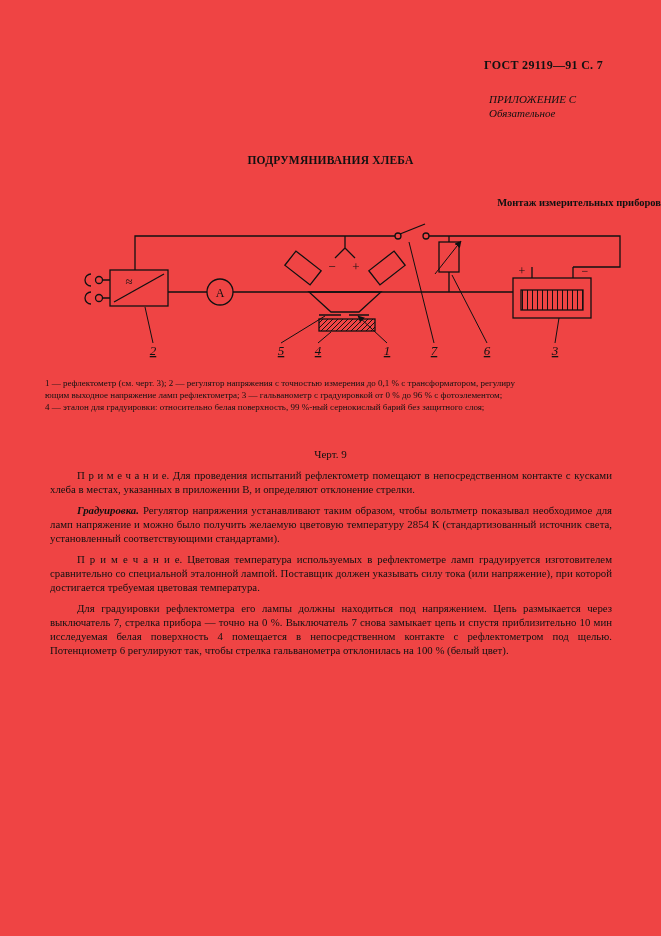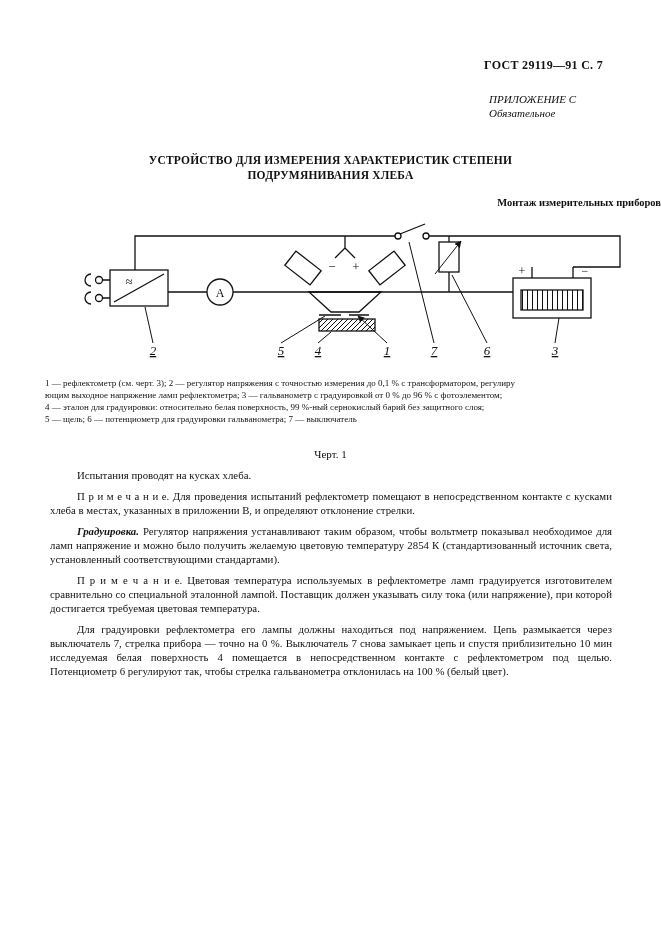--- a/index.html
+++ b/index.html
@@ -1,17 +1,17 @@
 <!DOCTYPE html>
 <html><head>
 <meta charset="utf-8">
 <style>
   html,body{margin:0;padding:0;background:#e8e8e8;}
   .page{
-    position:relative;width:661px;height:936px;background:#ffffff;
+    position:relative;width:661px;height:936px;background:#ef4444;
     font-family:"Liberation Serif","DejaVu Serif",serif;color:#111;
     margin:0 auto;overflow:hidden;
   }
   .hdr{position:absolute;top:58px;right:58px;font-size:12px;font-weight:bold;letter-spacing:.3px;}
   .appendix{position:absolute;top:92px;left:489px;font-size:11px;font-style:italic;line-height:14px;}
   .title{position:absolute;top:153px;left:0;width:100%;text-align:center;font-weight:bold;font-size:11.5px;line-height:15px;letter-spacing:.2px;}
   .subtitle{position:absolute;top:197px;left:0;width:100%;text-align:right;font-weight:bold;font-size:10.5px;}
   .diagram{position:absolute;left:35px;top:222px;width:590px;height:150px;}
   .caption{position:absolute;top:377px;left:45px;width:571px;text-align:left;font-size:9px;line-height:12px;color:#111;}
   .figlabel{position:absolute;top:448px;left:0;width:100%;text-align:center;font-size:11px;}
@@ -27,21 +27,20 @@
 <div class="page">
 
   <div class="hdr">ГОСТ 29119—91 С. 7</div>
 
   <div class="appendix">
     <div>ПРИЛОЖЕНИЕ С</div>
     <div>Обязательное</div>
   </div>
 
   <div class="title">
-    <div>УСТРОЙСТВО ДЛЯ ИЗМЕРЕНИЯ ХАРАКТЕРИСТИК СТЕПЕНИ</div>
     <div>ПОДРУМЯНИВАНИЯ ХЛЕБА</div>
   </div>
 
   <div class="subtitle">Монтаж измерительных приборов</div>
 
   <svg class="diagram" viewBox="0 0 590 150" fill="none" stroke="#111" stroke-width="1.3">
     <defs>
       <pattern id="hatch" width="5" height="5" patternUnits="userSpaceOnUse">
         <path d="M0,5 L5,0" stroke="#111" stroke-width="1"></path>
       </pattern>
@@ -118,26 +117,24 @@
     <text class="refnum" x="352" y="133" font-size="13" text-anchor="middle" fill="#111" stroke="none">1</text>
     <text class="refnum" x="399" y="133" font-size="13" text-anchor="middle" fill="#111" stroke="none">7</text>
     <text class="refnum" x="452" y="133" font-size="13" text-anchor="middle" fill="#111" stroke="none">6</text>
     <text class="refnum" x="520" y="133" font-size="13" text-anchor="middle" fill="#111" stroke="none">3</text>
   </svg>
 
   <div class="caption">
     <div>1 — рефлектометр (см. черт. 3); 2 — регулятор напряжения с точностью измерения до 0,1 % с трансформатором, регулиру</div>
     <div>ющим выходное напряжение ламп рефлектометра; 3 — гальванометр с градуировкой от 0 % до 96 % с фотоэлементом;</div>
     <div>4 — эталон для градуировки: относительно белая поверхность, 99 %-ный сернокислый барий без защитного слоя;</div>
-    <div>5 — щель; 6 — потенциометр для градуировки гальванометра; 7 — выключатель</div>
   </div>
 
-  <div class="figlabel">Черт. 1</div>
+  <div class="figlabel">Черт. 9</div>
 
   <div class="bodytext">
-    <p>Испытания проводят на кусках хлеба.</p>
     <p>П р и м е ч а н и е. Для проведения испытаний рефлектометр помещают в непосредственном контакте с кусками хлеба в местах, указанных в приложении В, и определяют отклонение стрелки.</p>
     <p><b class="lead">Градуировка.</b><span>Регулятор напряжения устанавливают таким образом, чтобы вольтметр показывал необходимое для ламп напряжение и можно было получить желаемую цветовую температуру 2854 К (стандартизованный источник света, установленный соответствующими стандартами).</span></p>
     <p>П р и м е ч а н и е. Цветовая температура используемых в рефлектометре ламп градуируется изготовителем сравнительно со специальной эталонной лампой. Поставщик должен указывать силу тока (или напряжение), при которой достигается требуемая цветовая температура.</p>
     <p>Для градуировки рефлектометра его лампы должны находиться под напряжением. Цепь размыкается через выключатель 7, стрелка прибора — точно на 0 %. Выключатель 7 снова замыкает цепь и спустя приблизительно 10 мин исследуемая белая поверхность 4 помещается в непосредственном контакте с рефлектометром под щелью. Потенциометр 6 регулируют так, чтобы стрелка гальванометра отклонилась на 100 % (белый цвет).</p>
   </div>
 
 </div>
 
 </body></html>

